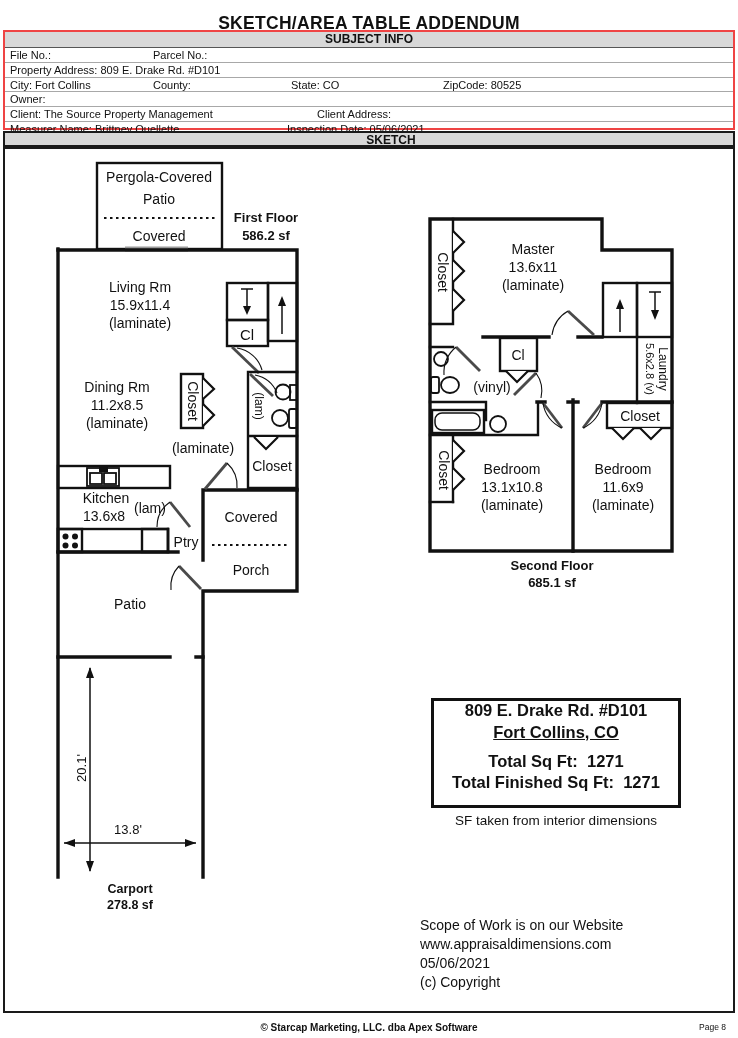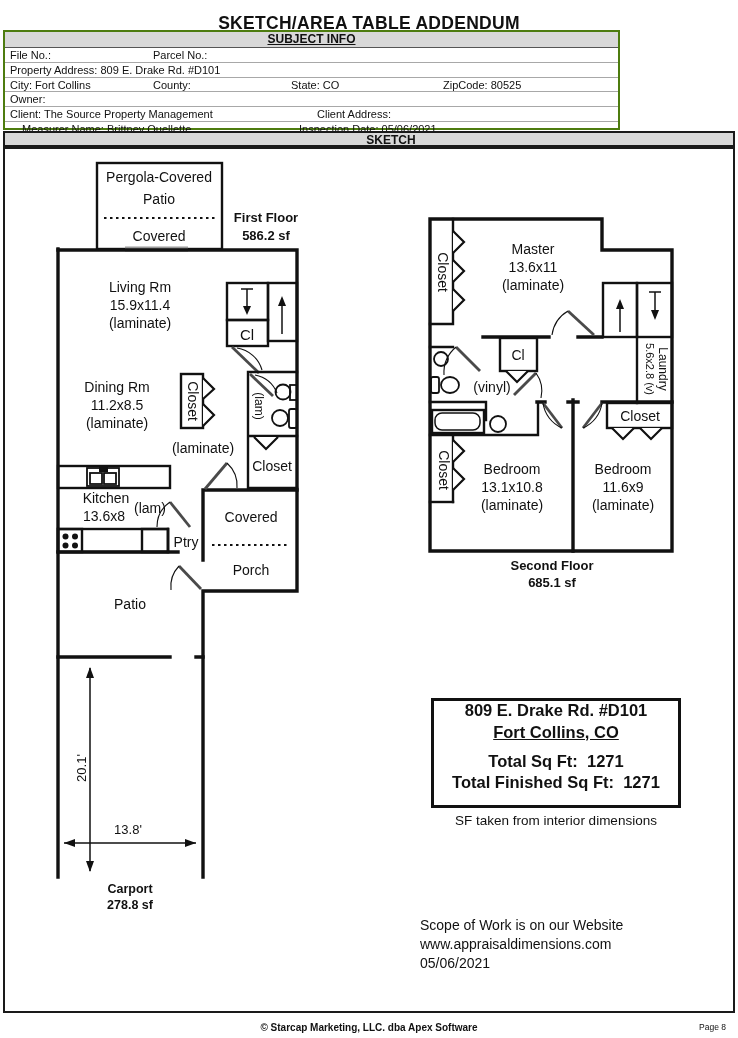--- a/index.html
+++ b/index.html
@@ -4,24 +4,24 @@
 <style>
   html,body{margin:0;padding:0;}
   body{
     width:738px;height:1038px;position:relative;background:#fff;
     font-family:"Liberation Sans",sans-serif;color:#111;overflow:hidden;
   }
   .abs{position:absolute;}
   
   #doc-title{top:0;left:0;width:738px;text-align:center;font-size:17.5px;font-weight:bold;letter-spacing:.3px;padding-top:13px;}
   .section-bar{background:#d8d8d8;border:2px solid #1a1a1a;font-weight:bold;font-size:12px;text-align:center;line-height:14px;box-sizing:border-box;}
-  #subject-table{left:3px;top:30px;width:617px;height:100px;border:2px solid #4d7c0f;box-sizing:border-box;text-decoration:underline;}
+  #subject-table{left:3px;top:30px;width:732px;height:100px;border:2px solid #ef4444;box-sizing:border-box;}
   #subject-header{background:#d8d8d8;height:15px;border-bottom:1px solid #555;font-weight:bold;font-size:12px;text-align:center;line-height:15px;}
   .srow{position:relative;height:13.8px;border-bottom:1px solid #a8a8a8;font-size:11px;}
-  .srow:last-child{border-bottom:none;margin-left:12px;}
+  .srow:last-child{border-bottom:none;}
   .fi{position:absolute;top:1px;white-space:pre;}
   #sketch-bar{left:3px;top:131px;width:732px;height:16px;line-height:15px;box-sizing:border-box;padding-left:44px;}
   #sketch-body{left:3px;top:147px;width:732px;height:866px;border:2px solid #1a1a1a;box-sizing:border-box;background:#fff;}
   
   #plan-svg{left:0;top:0;width:738px;height:1038px;pointer-events:none;}
   .w{stroke:#111;stroke-width:3.4;fill:none;stroke-linecap:square;}
   .w2{stroke:#111;stroke-width:2.4;fill:none;stroke-linecap:square;}
   .thin{stroke:#111;stroke-width:1.5;fill:none;}
   .fix{stroke:#111;stroke-width:1.8;fill:none;}
   .leaf{stroke:#4a4a4a;stroke-width:2.8;fill:none;}
@@ -261,16 +261,17 @@
   <div class="l3">Total Sq Ft:  1271</div>
   <div class="l4">Total Finished Sq Ft:  1271</div>
 </div>
 
 <div class="abs" id="sf-note">SF taken from interior dimensions</div>
 
 <div class="abs" id="scope-note">
   <div>Scope of Work is on our Website</div>
   <div>www.appraisaldimensions.com</div>
   <div>05/06/2021</div>
+  <div>(c) Copyright</div>
 </div>
 
 <div class="abs" id="footer-center">© Starcap Marketing, LLC. dba Apex Software</div>
 <div class="abs" id="footer-right">Page 8</div>
 
 </body></html>

